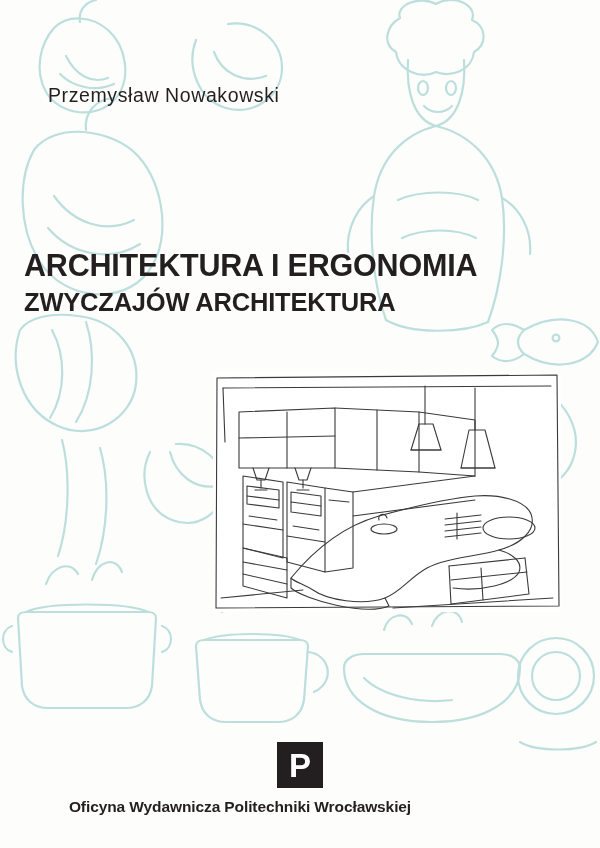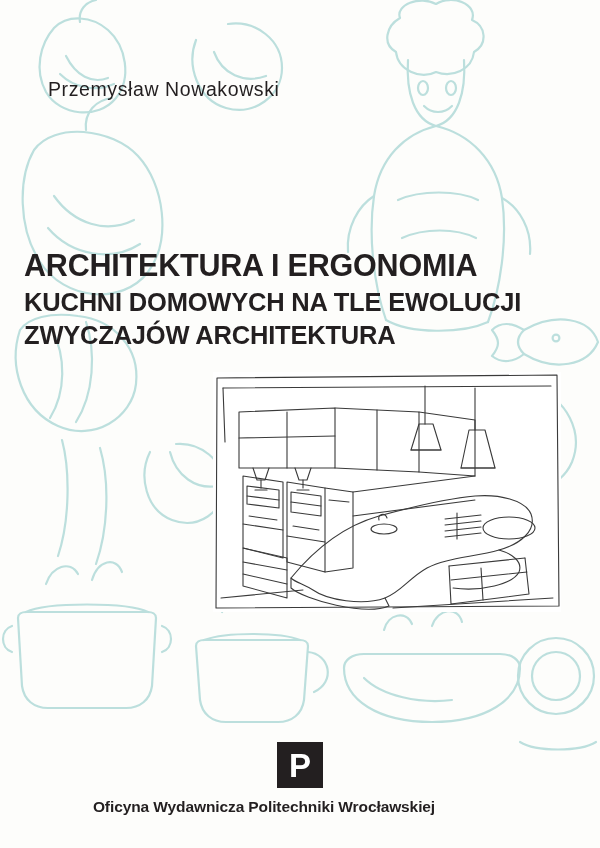--- a/index.html
+++ b/index.html
@@ -31,21 +31,21 @@
   }
   .content {
     position: relative;
     z-index: 2;
     width: 100%;
     height: 100%;
   }
   .author {
     position: absolute;
     left: 48px;
-    top: 78px;
+    top: 84px;
     font-size: 19.5px;
     letter-spacing: 0.6px;
     font-weight: 400;
     color: #231f20;
   }
   .title-block {
     position: absolute;
     left: 24px;
     top: 248px;
     width: 520px;
@@ -102,21 +102,20 @@
     position: absolute;
     left: 0;
     top: 798px;
     width: 480px;
     text-align: center;
     font-size: 15.5px;
     font-weight: bold;
     color: #231f20;
     letter-spacing: -0.1px;
     z-index: 3;
-    padding-left: 24px;
   }
 </style>
 </head>
 <body>
 
 <div class="cover">
 
   <svg class="bg-art" viewBox="0 0 600 848" xmlns="http://www.w3.org/2000/svg">
     <rect x="0" y="0" width="600" height="848" fill="#fdfdfb"></rect>
     <g stroke="#bcdfdd" stroke-width="2.2" fill="none" stroke-linecap="round" stroke-linejoin="round">
@@ -186,21 +185,20 @@
       <path d="M100 448 C110 482 108 530 96 564"></path>
     </g>
   </svg>
 
   <div class="content">
 
     <div class="author">Przemysław Nowakowski</div>
 
     <div class="title-block">
       <div class="title-line l1">ARCHITEKTURA I ERGONOMIA</div>
-      <div class="title-line l2">KUCHNI DOMOWYCH NA TLE EWOLUCJI</div>
       <div class="title-line l3">ZWYCZAJÓW ARCHITEKTURA</div>
     </div>
 
     <svg class="kitchen-img" viewBox="0 0 348 240" xmlns="http://www.w3.org/2000/svg">
       <rect x="0" y="0" width="348" height="240" fill="#ffffff"></rect>
       <g stroke="#3a3a3a" stroke-width="1.1" fill="none" stroke-linecap="round" stroke-linejoin="round">
 
         <path d="M4 6 L344 3 L346 234 L3 236 Z"></path>
 
         <path d="M10 16 L338 14"></path>

